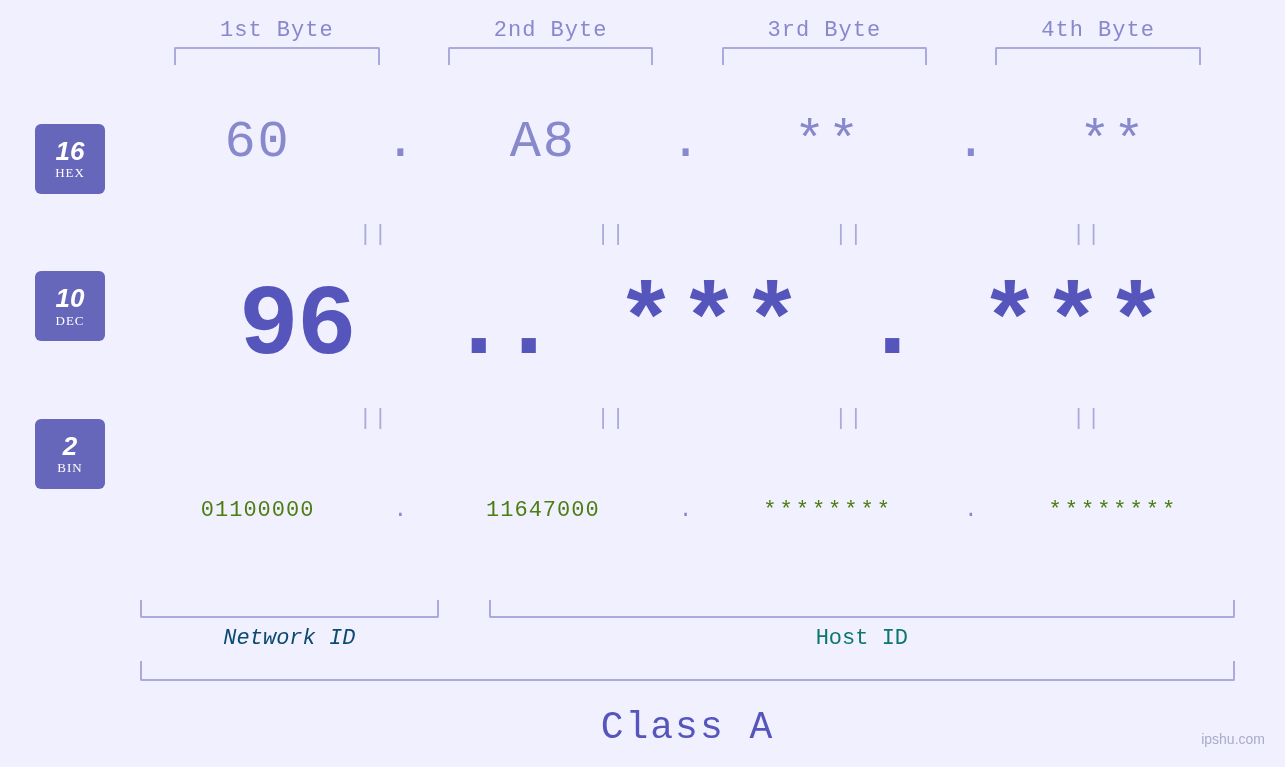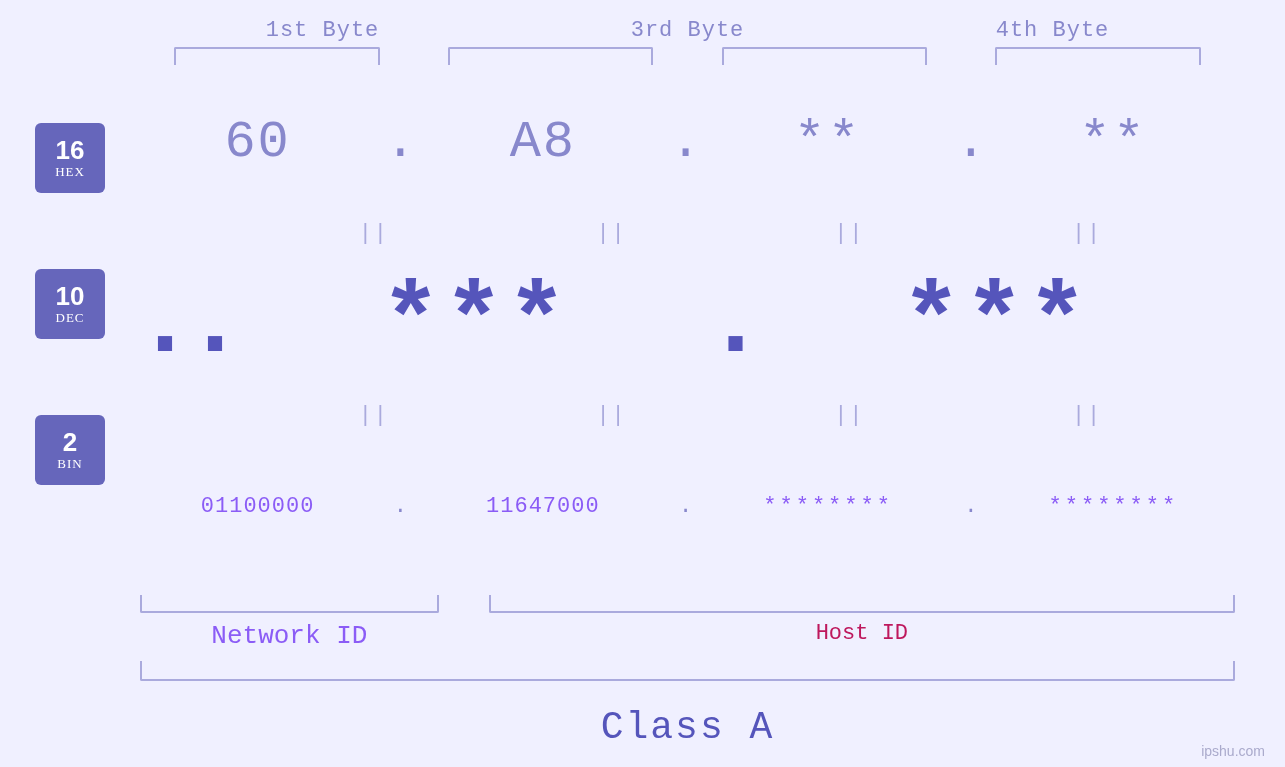--- a/index.html
+++ b/index.html
@@ -91,20 +91,21 @@
       align-items: center;
       justify-content: center;
       color: white;
     }
 
     .base-number {
       font-size: 26px;
       font-weight: bold;
       font-family: Arial, sans-serif;
       line-height: 1.1;
+      font-style: italic;
     }
 
     .base-name {
       font-size: 13px;
       font-family: Liberation Serif, serif;
       letter-spacing: 1px;
     }
 
     
     .values-grid {
@@ -163,21 +164,21 @@
     .dec-sep {
       font-size: 100px;
       color: #5555bb;
       font-family: 'Courier New', Courier, monospace;
       font-weight: bold;
     }
 
     
     .bin-value {
       font-size: 22px;
-      color: #8b5cf6;
+      color: #4d7c0f;
       font-family: 'Courier New', Courier, monospace;
       letter-spacing: 1px;
     }
 
     .bin-sep {
       font-size: 22px;
       color: #8888cc;
       font-family: 'Courier New', Courier, monospace;
     }
 
@@ -241,29 +242,30 @@
 
     
     .nh-label-row {
       display: flex;
       margin-top: 8px;
     }
 
     .network-label {
       width: calc(25% + 25px);
       text-align: center;
-      color: #8b5cf6;
-      font-size: 26px;
-      font-family: 'Courier New', Courier, monospace;
+      color: #0c4a6e;
+      font-size: 22px;
+      font-family: 'Courier New', Courier, monospace;
+      font-style: italic;
     }
 
     .host-label {
       flex: 1;
       text-align: center;
-      color: #be185d;
+      color: #0f766e;
       font-size: 22px;
       font-family: 'Courier New', Courier, monospace;
       margin-left: 50px;
     }
 
     
     .big-bracket-row {
       margin-top: 10px;
       height: 25px;
     }
@@ -287,38 +289,39 @@
     .class-label {
       font-size: 38px;
       color: #5555bb;
       font-family: 'Courier New', Courier, monospace;
       letter-spacing: 2px;
     }
 
     
     .watermark {
       position: absolute;
-      bottom: 0;
+      bottom: 12px;
       right: 20px;
       color: #aaaacc;
       font-size: 14px;
       font-family: Arial, sans-serif;
     }
 
     .asterisk-val {
       letter-spacing: 3px;
     }
   </style>
 </head>
 <body>
 
 <div class="main-container">
 
   <div class="byte-headers">
     <div class="byte-header">1st Byte</div>
+    <div class="byte-header">2nd Byte</div>
     <div class="byte-header">3rd Byte</div>
     <div class="byte-header">4th Byte</div>
   </div>
 
   <div class="bracket-row">
     <div class="bracket-cell">
       <div class="bracket"></div>
     </div>
     <div class="bracket-cell">
       <div class="bracket"></div>
@@ -386,20 +389,23 @@
         <div class="equals-cell">
             <span class="equals-sign">||</span>
           </div>
         <div class="equals-sep"></div>
         <div class="equals-cell">
             <span class="equals-sign">||</span>
           </div>
       </div>
 
       <div class="value-row">
+        <div class="value-cell">
+          <span class="dec-value">96</span>
+        </div>
         <div class="separator-cell">
           <span class="dec-sep">.</span>
         </div>
         <div class="separator-cell">
           <span class="dec-sep">.</span>
         </div>
         <div class="value-cell">
           <span class="dec-value asterisk-val">***</span>
         </div>
         <div class="separator-cell">

